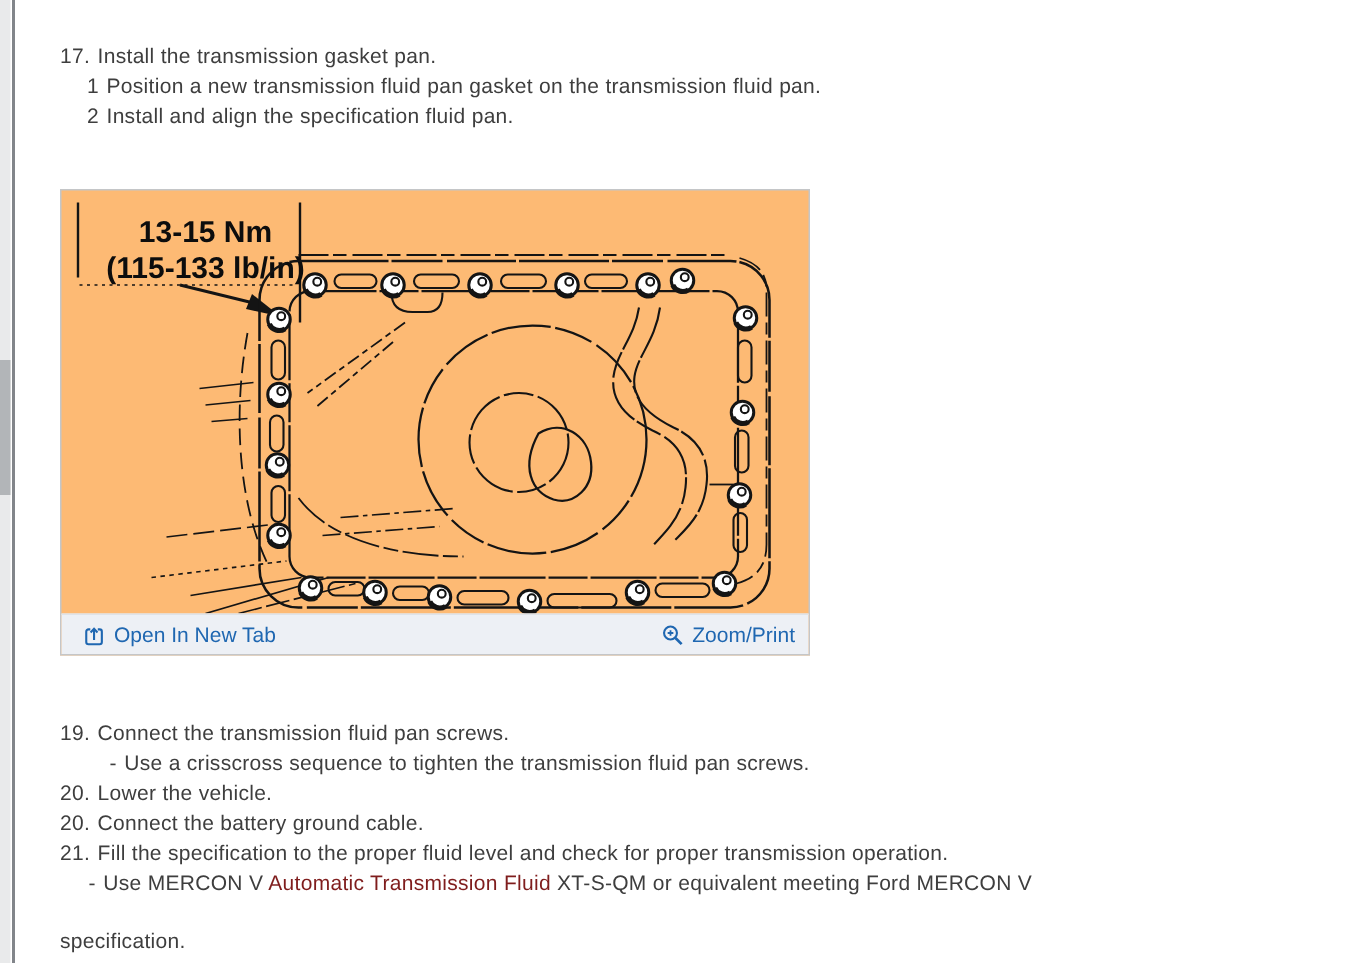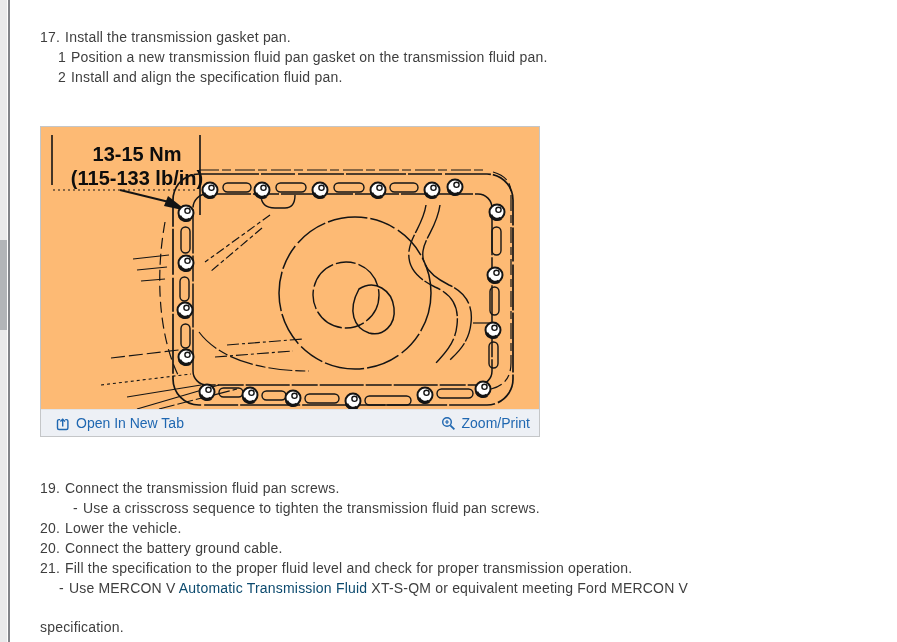--- a/index.html
+++ b/index.html
@@ -12,21 +12,21 @@
   .scroll-track{position:absolute;left:0;top:0;width:7px;height:642px;background:#e9eaeb;}
   .scroll-thumb{position:absolute;left:0;top:240px;width:7px;height:90px;background:#b2b5b8;}
   .pane-divider{position:absolute;left:8px;top:0;width:2px;height:642px;background:#82858a;}
 
   
   .line{
     position:absolute;white-space:nowrap;
     font-size:14px;letter-spacing:.2px;color:#3e3e3e;
   }
   .mk{display:inline-block;margin-right:5px;}
-  .inline-link{color:#0c4a6e;text-decoration:none;cursor:pointer;}
+  .inline-link{color:#7f1d1d;text-decoration:none;cursor:pointer;}
 
   
   .figure-box{
     position:absolute;left:40px;top:126px;width:500px;height:311px;
     border:1px solid #c4c6c8;box-sizing:border-box;background:#fdba74;
   }
   .figure-canvas{display:block;width:498px;height:282px;}
   .figure-bar{
     position:absolute;left:0;bottom:0;width:100%;height:27px;
     background:#edf0f5;border-top:1px solid #dfe3e8;

